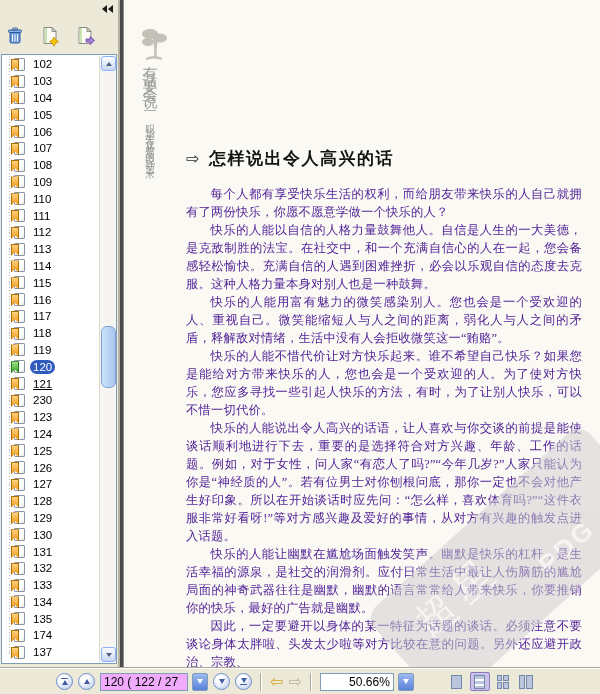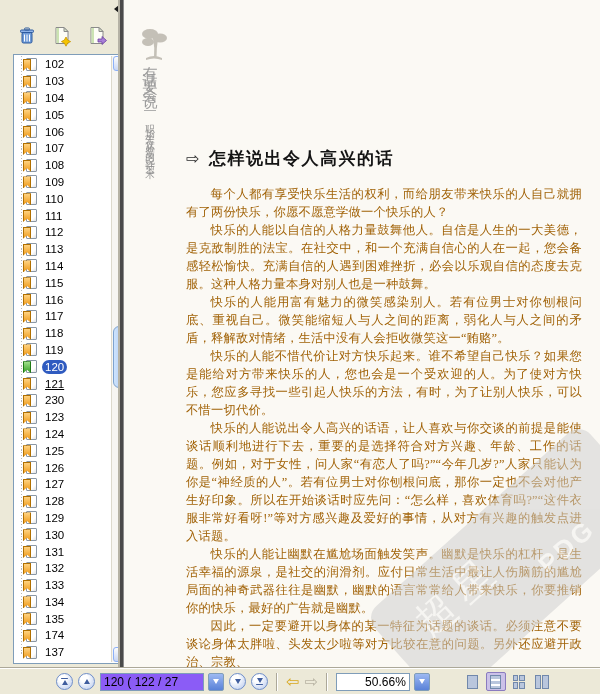--- a/index.html
+++ b/index.html
@@ -1,20 +1,20 @@
 <!DOCTYPE html>
 <html><head>
 <meta charset="utf-8">
 <style>
   * { margin:0; padding:0; box-sizing:border-box; }
   html,body { width:600px; height:694px; font-family:"Liberation Sans", sans-serif; }
   .app { position:relative; width:600px; height:694px; background:#ece9d8; overflow:hidden; }
 
   
-  .sidebar { position:absolute; left:12px; top:0; width:132px; height:668px; background:#ece9d8; }
+  .sidebar { position:absolute; left:0; top:0; width:132px; height:668px; background:#ece9d8; }
   .side-top { position:absolute; left:0; top:0; width:118px; height:16px; }
   .collapse-btn { position:absolute; right:3px; top:3px; width:16px; height:11px; display:flex; align-items:center; justify-content:center; cursor:pointer; }
   .tri-l { width:0; height:0; border-top:4px solid transparent; border-bottom:4px solid transparent; border-right:5px solid #1a1a1a; margin-left:1px; }
   .side-toolbar { position:absolute; left:2px; top:20px; height:32px; display:flex; gap:9px; align-items:center; }
   .tb-btn { width:26px; height:28px; display:flex; align-items:center; justify-content:center; border:1px solid transparent; border-radius:2px; }
   .tree-box { position:absolute; left:1px; top:54px; width:116px; height:610px; background:#fff; border:1px solid #7f9db9; overflow:hidden; }
   .tree-list { position:absolute; left:0; top:1px; width:97px; height:606px; }
   .tree-list::before { content:''; position:absolute; left:7px; top:0; bottom:6px; width:1px;
      background:repeating-linear-gradient(to bottom,#b8b8b8 0 1px,transparent 1px 3px); }
   .trow { position:relative; height:16.8px; display:flex; align-items:center; padding-left:12px; }
@@ -43,35 +43,35 @@
   
   .doc { position:absolute; left:124px; top:0; width:476px; height:668px; background:#fbf9f4; overflow:hidden; }
   .plant { position:absolute; left:12px; top:24px; opacity:.75; }
   .margin-title { position:absolute; left:16px; top:54px; writing-mode:vertical-rl; text-orientation:upright; color:#9a9a9a; }
   .mt-big { font-size:15px; letter-spacing:7px; font-family:"Liberation Serif", serif; }
   .mt-dash { font-size:12px; letter-spacing:0; color:#a5a5a5; }
   .mt-small { font-size:9.5px; letter-spacing:4.5px; color:#8f8f8f; font-family:"Liberation Serif", serif; }
   .content { position:absolute; left:62px; top:0; width:396px; }
   .doc-h1 { margin-top:147px; margin-bottom:15px; font-size:17px; font-weight:bold; color:#141414; letter-spacing:1.5px; display:flex; align-items:center; gap:8px; }
   .h1-arrow { font-weight:normal; font-size:16px; color:#2a2a2a; }
-  .body-text p { font-size:12.3px; line-height:18px; text-align:justify; text-indent:2em; color:#a16207; font-family:"Liberation Serif", serif; letter-spacing:.2px; }
+  .body-text p { font-size:12.3px; line-height:18px; text-align:justify; text-indent:2em; color:#4c1d95; font-family:"Liberation Serif", serif; letter-spacing:.2px; }
 
   .watermark { position:absolute; right:-58px; bottom:42px; width:290px; height:122px; background:#cdcdcd; opacity:.5; border-radius:16px;
      transform:rotate(-42deg); display:flex; flex-direction:column; justify-content:center; padding:6px 34px; color:#f2f2f2; }
   .wm-chars { font-size:40px; letter-spacing:10px; line-height:44px; }
   .wm-label { font-size:26px; font-weight:bold; letter-spacing:3px; align-self:flex-end; margin-right:26px; }
 
   
   .statusbar { position:absolute; left:0; top:668px; width:600px; height:26px; background:#ece9d8; border-top:1px solid #fff;
      box-shadow:0 -1px 0 #aca899; display:flex; align-items:center; padding-left:56px; gap:5px; }
   .round-btn { width:17px; height:17px; border-radius:50%; border:1px solid #6f8ec9; background:radial-gradient(circle at 35% 30%,#ffffff 25%,#dbe4f6 60%,#b9c9ec); display:flex; flex-direction:column; align-items:center; justify-content:center; gap:1px; }
   .g-bar { width:7px; height:1.5px; background:#3f5d9e; border-radius:1px; }
   .g-up { width:0;height:0;border-left:3.5px solid transparent;border-right:3.5px solid transparent;border-bottom:5px solid #3f5d9e; }
   .g-dn { width:0;height:0;border-left:3.5px solid transparent;border-right:3.5px solid transparent;border-top:5px solid #3f5d9e; }
-  .page-input { width:104px; height:18px; border:1px solid #7f9db9; font-size:12px; padding:0 3px; font-family:"Liberation Sans",sans-serif; background:#8b5cf6; }
+  .page-input { width:88px; height:18px; border:1px solid #7f9db9; font-size:12px; padding:0 3px; font-family:"Liberation Sans",sans-serif; background:#f0abfc; }
   .combo-arrow { width:16px; height:18px; margin-left:-1px; background:linear-gradient(#9db9f2,#5a82d8); border:1px solid #7f9db9; border-radius:2px; display:flex; align-items:center; justify-content:center; }
   .ca-tri { width:0;height:0;border-left:3.5px solid transparent;border-right:3.5px solid transparent;border-top:5px solid #fff; }
   .sep { width:2px; height:18px; margin:0 3px; background:linear-gradient(to right,#aca899 0 1px,#fff 1px 2px); }
   .hist-arrow { font-size:16px; line-height:16px; }
   .hist-back { color:#d8a820; } .hist-fwd { color:#b8b4a4; }
   .zoom-input { width:74px; height:18px; border:1px solid #7f9db9; font-size:12px; padding:0 3px; background:#fff; font-family:"Liberation Sans",sans-serif;text-align:right; }
   .viewbtns { display:flex; gap:3px; margin-left:28px; }
   .vbtn { width:20px; height:19px; display:flex; align-items:center; justify-content:center; border:1px solid transparent; border-radius:2px; gap:1px; }
   .vbtn.active { background:#cbc1e8; border-color:#8a7bbf; }
   .vi-page { width:11px; height:14px; background:#b9c6dd; border:1px solid #7188ab; }
@@ -297,21 +297,21 @@
     </div>
 
     <div class="content">
       <h1 class="doc-h1">
         <span class="h1-arrow">⇨</span>
         <span>怎样说出令人高兴的话</span>
       </h1>
       <div class="body-text" id="paragraphs">
           <p>每个人都有享受快乐生活的权利，而给朋友带来快乐的人自己就拥有了两份快乐，你愿不愿意学做一个快乐的人？</p>
           <p>快乐的人能以自信的人格力量鼓舞他人。自信是人生的一大美德，是克敌制胜的法宝。在社交中，和一个充满自信心的人在一起，您会备感轻松愉快。充满自信的人遇到困难挫折，必会以乐观自信的态度去克服。这种人格力量本身对别人也是一种鼓舞。</p>
-          <p>快乐的人能用富有魅力的微笑感染别人。若有位男士对你刨根问底、重视自己。微笑能缩短人与人之间的距离，弱化人与人之间的矛盾，释解敌对情绪，生活中没有人会拒收微笑这一“贿赂”。</p>
+          <p>快乐的人能用富有魅力的微笑感染别人。您也会是一个受欢迎的人、重视自己。微笑能缩短人与人之间的距离，弱化人与人之间的矛盾，释解敌对情绪，生活中没有人会拒收微笑这一“贿赂”。</p>
           <p>快乐的人能不惜代价让对方快乐起来。谁不希望自己快乐？如果您是能给对方带来快乐的人，您也会是一个受欢迎的人。为了使对方快乐，您应多寻找一些引起人快乐的方法，有时，为了让别人快乐，可以不惜一切代价。</p>
           <p>快乐的人能说出令人高兴的话语，让人喜欢与你交谈的前提是能使谈话顺利地进行下去，重要的是选择符合对方兴趣、年龄、工作的话题。例如，对于女性，问人家“有恋人了吗?”“今年几岁?”人家只能认为你是“神经质的人”。若有位男士对你刨根问底，那你一定也不会对他产生好印象。所以在开始谈话时应先问：“怎么样，喜欢体育吗?”“这件衣服非常好看呀!”等对方感兴趣及爱好的事情，从对方有兴趣的触发点进入话题。</p>
           <p>快乐的人能让幽默在尴尬场面触发笑声。幽默是快乐的杠杆，是生活幸福的源泉，是社交的润滑剂。应付日常生活中最让人伤脑筋的尴尬局面的神奇武器往往是幽默，幽默的语言常常给人带来快乐，你要推销你的快乐，最好的广告就是幽默。</p>
           <p>因此，一定要避开以身体的某一特征为话题的谈话。必须注意不要谈论身体太胖啦、头发太少啦等对方比较在意的问题。另外还应避开政治、宗教、</p>
         </div>
 
     </div>
 
     <div class="watermark">
       <span class="wm-chars">超星</span>

